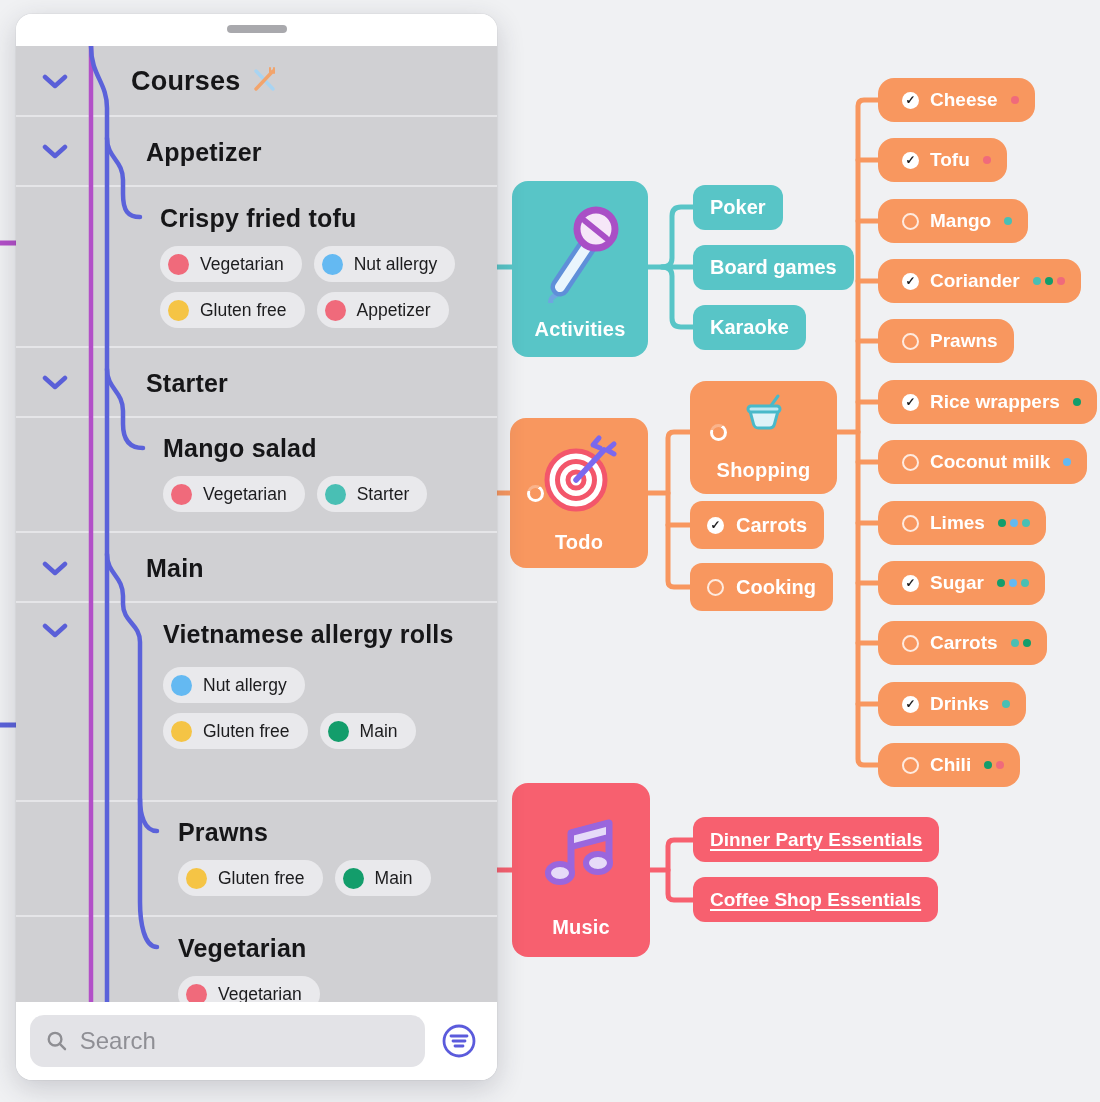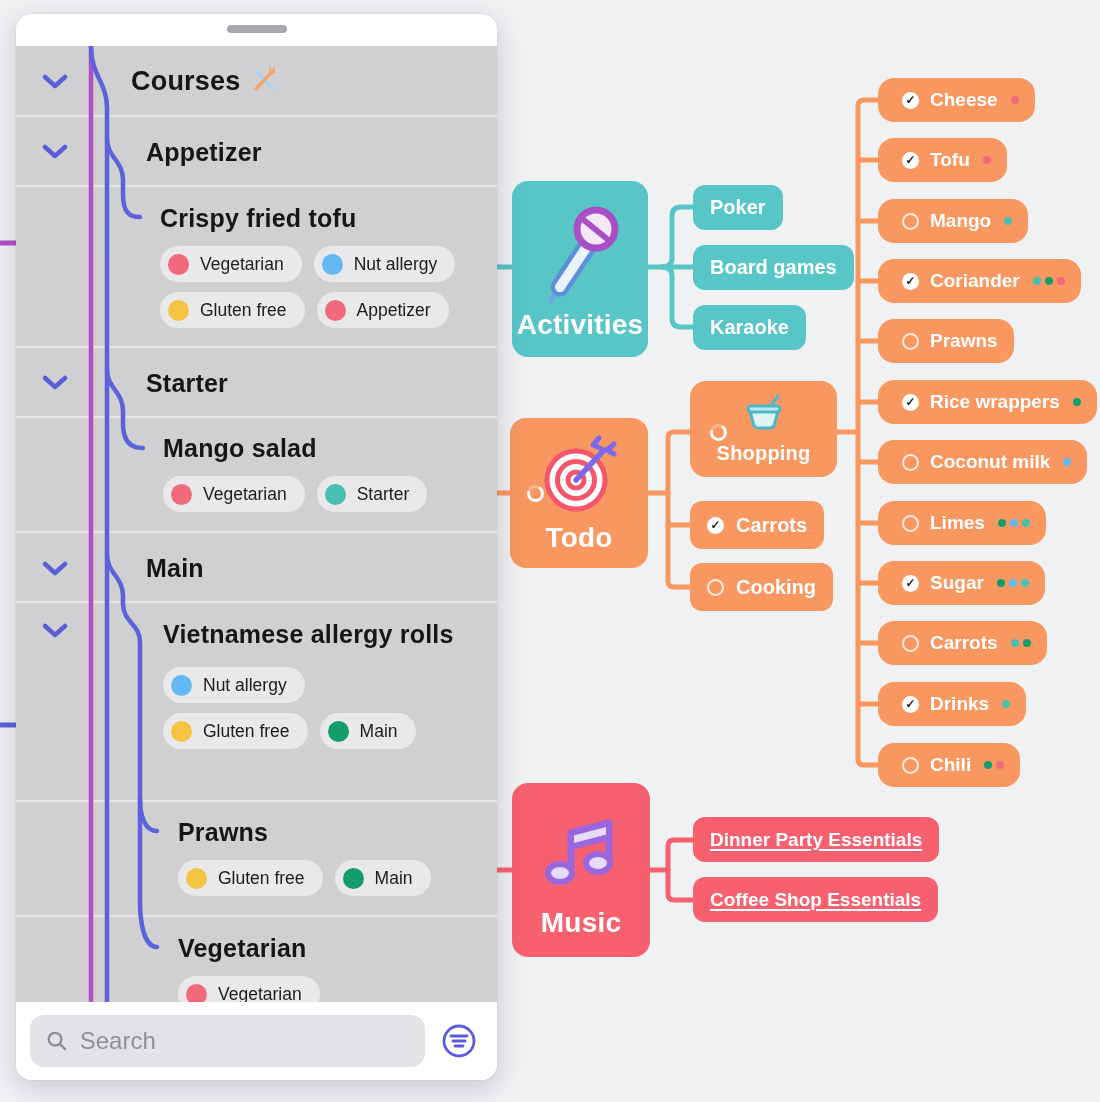--- a/index.html
+++ b/index.html
@@ -4,21 +4,21 @@
 <style>
   * { margin:0; padding:0; box-sizing:border-box; }
   html,body { width:1100px; height:1102px; }
   body { font-family:"Liberation Sans", sans-serif; background:#f0f1f3; overflow:hidden; }
   #canvas { position:relative; width:1100px; height:1102px; background:#f0f1f3; }
 
   
   #map-lines { position:absolute; left:0; top:0; z-index:1; }
   .node { position:absolute; z-index:2; color:#fff; font-weight:700; }
   .big-node { border-radius:16px; }
-  .big-node .node-label { position:absolute; left:0; right:0; text-align:center; font-size:28px; letter-spacing:.2px; }
+  .big-node .node-label { position:absolute; left:0; right:0; text-align:center; font-size:20px; letter-spacing:.2px; }
   .big-node .node-icon { position:absolute; left:50%; transform:translateX(-50%); }
   .child-node { height:45px; line-height:45px; border-radius:12px; padding:0 17px; font-size:20px; white-space:nowrap; }
   .teal  { background:#58c5c7; }
   .orange{ background:#f8975f; }
   .red   { background:#f7606f; }
   .link-node { text-decoration:underline; text-decoration-thickness:2px; text-underline-offset:3px; font-size:19px; }
 
   .s-item { position:absolute; left:878px; height:44px; border-radius:16px; background:#f8975f;
             display:flex; align-items:center; gap:11px; padding:0 16px 0 24px; z-index:2; }
   .s-item .s-label { color:#fff; font-weight:700; font-size:19px; white-space:nowrap; }
@@ -133,21 +133,21 @@
       <circle cx="40" cy="48" r="29" fill="#ffffff" stroke="#f3566b" stroke-width="5"></circle>
       <circle cx="40" cy="48" r="18.5" fill="none" stroke="#f3566b" stroke-width="5"></circle>
       <circle cx="40" cy="48" r="8" fill="none" stroke="#f3566b" stroke-width="5"></circle>
       <line x1="40" y1="48" x2="68" y2="18" stroke="#7b68ee" stroke-width="5.5" stroke-linecap="round"></line>
       <path d="M63,6 L57,13 L64,16" fill="none" stroke="#7b68ee" stroke-width="5" stroke-linecap="round" stroke-linejoin="round"></path>
       <path d="M78,12 L71,18 L78,22" fill="none" stroke="#7b68ee" stroke-width="5" stroke-linecap="round" stroke-linejoin="round"></path>
     </svg>
     <div class="node-label" style="bottom:14px;">Todo</div>
   </div>
 
-  <div class="node big-node orange" style="left:690px; top:381px; width:147px; height:96px;">
+  <div class="node big-node orange" style="left:690px; top:381px; width:147px; height:113px;">
     <span class="chk progress abs" style="left:20px; top:43px;"></span>
     <svg class="node-icon" style="top:12px;" width="44" height="40" viewBox="0 0 44 40">
       <line x1="28" y1="14" x2="36" y2="3" stroke="#49b9c9" stroke-width="3" stroke-linecap="round"></line>
       <path d="M8,18 h28 l-3.5,13 q-1,4 -5,4 h-11 q-4,0 -5,-4 z" fill="#dff3f8" stroke="#49b9c9" stroke-width="3" stroke-linejoin="round"></path>
       <rect x="6" y="13" width="32" height="6" rx="3" fill="#bfe9f2" stroke="#49b9c9" stroke-width="3"></rect>
     </svg>
     <div class="node-label" style="bottom:12px; font-size:20px;">Shopping</div>
   </div>
   <div class="node child-node orange" style="left:690px; top:501px; height:48px; line-height:48px; display:flex; align-items:center; gap:12px;">
     <span class="chk checked"></span>

